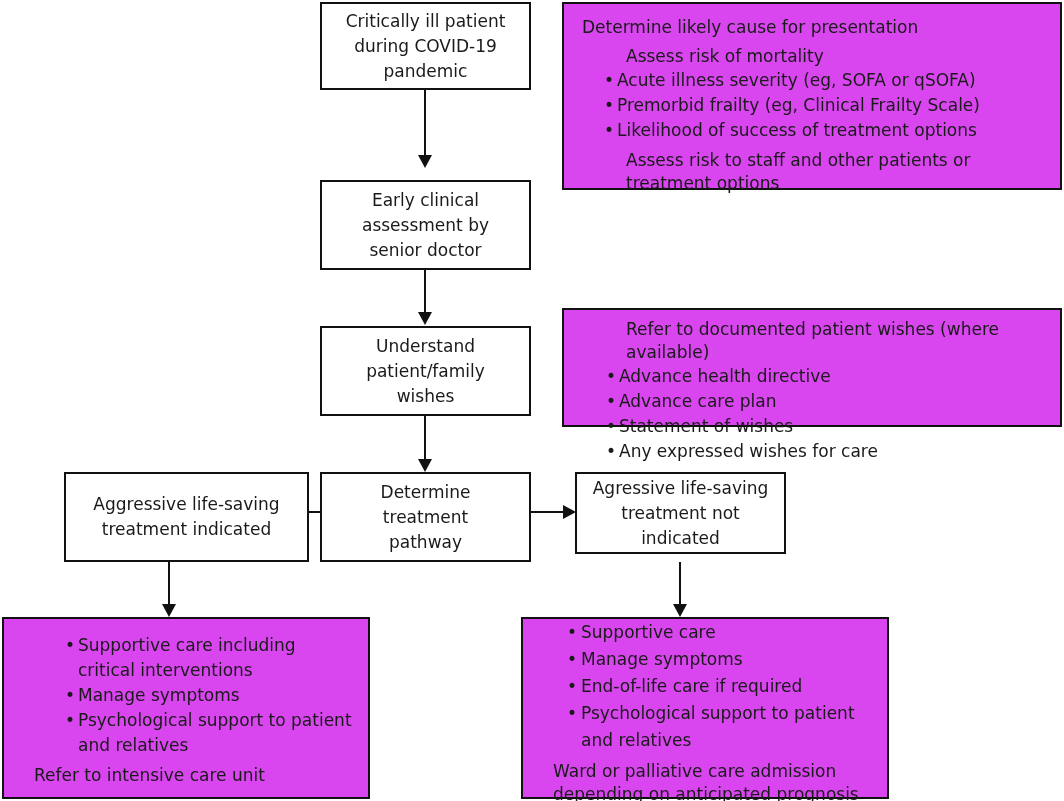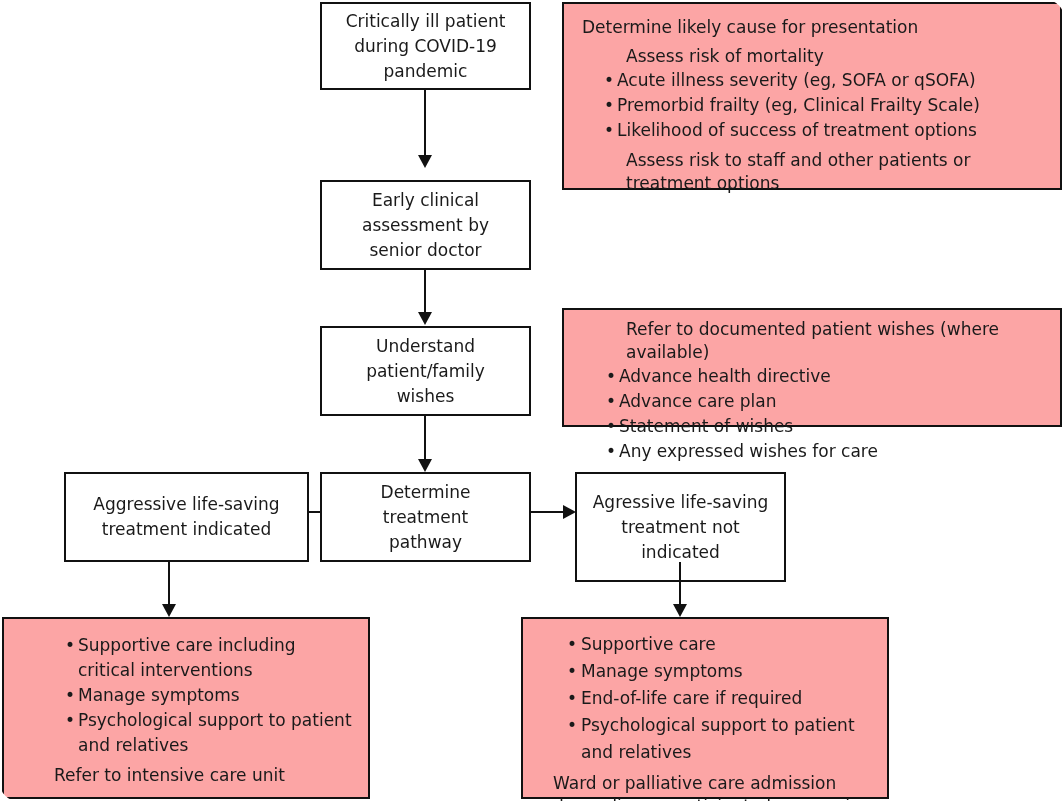--- a/index.html
+++ b/index.html
@@ -11,21 +11,20 @@
   body {
     font-family: "DejaVu Sans", "Liberation Sans", sans-serif;
     color: #1a1a1a;
   }
   #flowchart {
     position: relative;
     width: 1064px;
     height: 801px;
     background: #ffffff;
     overflow: hidden;
-    border-radius: 18px;
   }
 
   
   .box {
     position: absolute;
     box-sizing: border-box;
     border: 2px solid #111111;
     background: #ffffff;
     display: flex;
     flex-direction: column;
@@ -39,21 +38,21 @@
     font-size: 17px;
     line-height: 25px;
     white-space: pre;
   }
 
   
   .panel {
     position: absolute;
     box-sizing: border-box;
     border: 2px solid #111111;
-    background: #fca5a5;
+    background: #d946ef;
     padding: 10px 14px;
   }
   .panel-para {
     font-size: 17px;
     line-height: 23px;
     margin: 0 0 6px 0;
   }
   .panel-para.tight { margin-bottom: 0; margin-left: 44px; }
   .panel-list {
     list-style: none;
@@ -158,21 +157,21 @@
   <div class="arrow-left" style="left:275px; top:505px;"></div>
 
   <div class="hline" style="left:531px; top:511px; width:32px;"></div>
   <div class="arrow-right" style="left:563px; top:505px;"></div>
 
   <div class="box center-text" style="left:64px; top:472px; width:245px; height:90px;">
     <div class="node-line">Aggressive life-saving</div>
     <div class="node-line">treatment indicated</div>
   </div>
 
-  <div class="box center-text" style="left:575px; top:472px; width:211px; height:110px;justify-content:center;">
+  <div class="box center-text" style="left:575px; top:472px; width:211px; height:82px;justify-content:center;">
     <div class="node-line">Agressive life-saving</div>
     <div class="node-line">treatment not</div>
     <div class="node-line">indicated</div>
   </div>
 
   <div class="vline" style="left:168px; top:562px; height:42px;"></div>
   <div class="arrow-down" style="left:162px; top:604px;"></div>
 
   <div class="vline" style="left:679px; top:562px; height:42px;"></div>
   <div class="arrow-down" style="left:673px; top:604px;"></div>
@@ -197,24 +196,24 @@
       <li>Any expressed wishes for care</li>
     </ul>
   </div>
 
   <div class="panel" style="left:2px; top:617px; width:368px; height:182px; padding:14px 16px;">
     <ul class="panel-list" style="padding-left:45px;">
       <li>Supportive care including critical interventions</li>
       <li>Manage symptoms</li>
       <li>Psychological support to patient and relatives</li>
     </ul>
-    <p class="panel-note" style="margin-left:34px;">Refer to intensive care unit</p>
-  </div>
-
-  <div class="panel" style="left:521px; top:617px; width:368px; height:182px; padding:12px 16px;">
+    <p class="panel-note" style="margin-left:14px;">Refer to intensive care unit</p>
+  </div>
+
+  <div class="panel" style="left:521px; top:617px; width:368px; height:182px; padding:0 16px;">
     <ul class="panel-list loose wide" style="padding-left:28px;">
       <li>Supportive care</li>
       <li>Manage symptoms</li>
       <li>End-of-life care if required</li>
       <li>Psychological support to patient and relatives</li>
     </ul>
     <p class="panel-note" style="margin-left:14px;">Ward or palliative care admission depending on anticipated prognosis</p>
   </div>
 
 </div>

